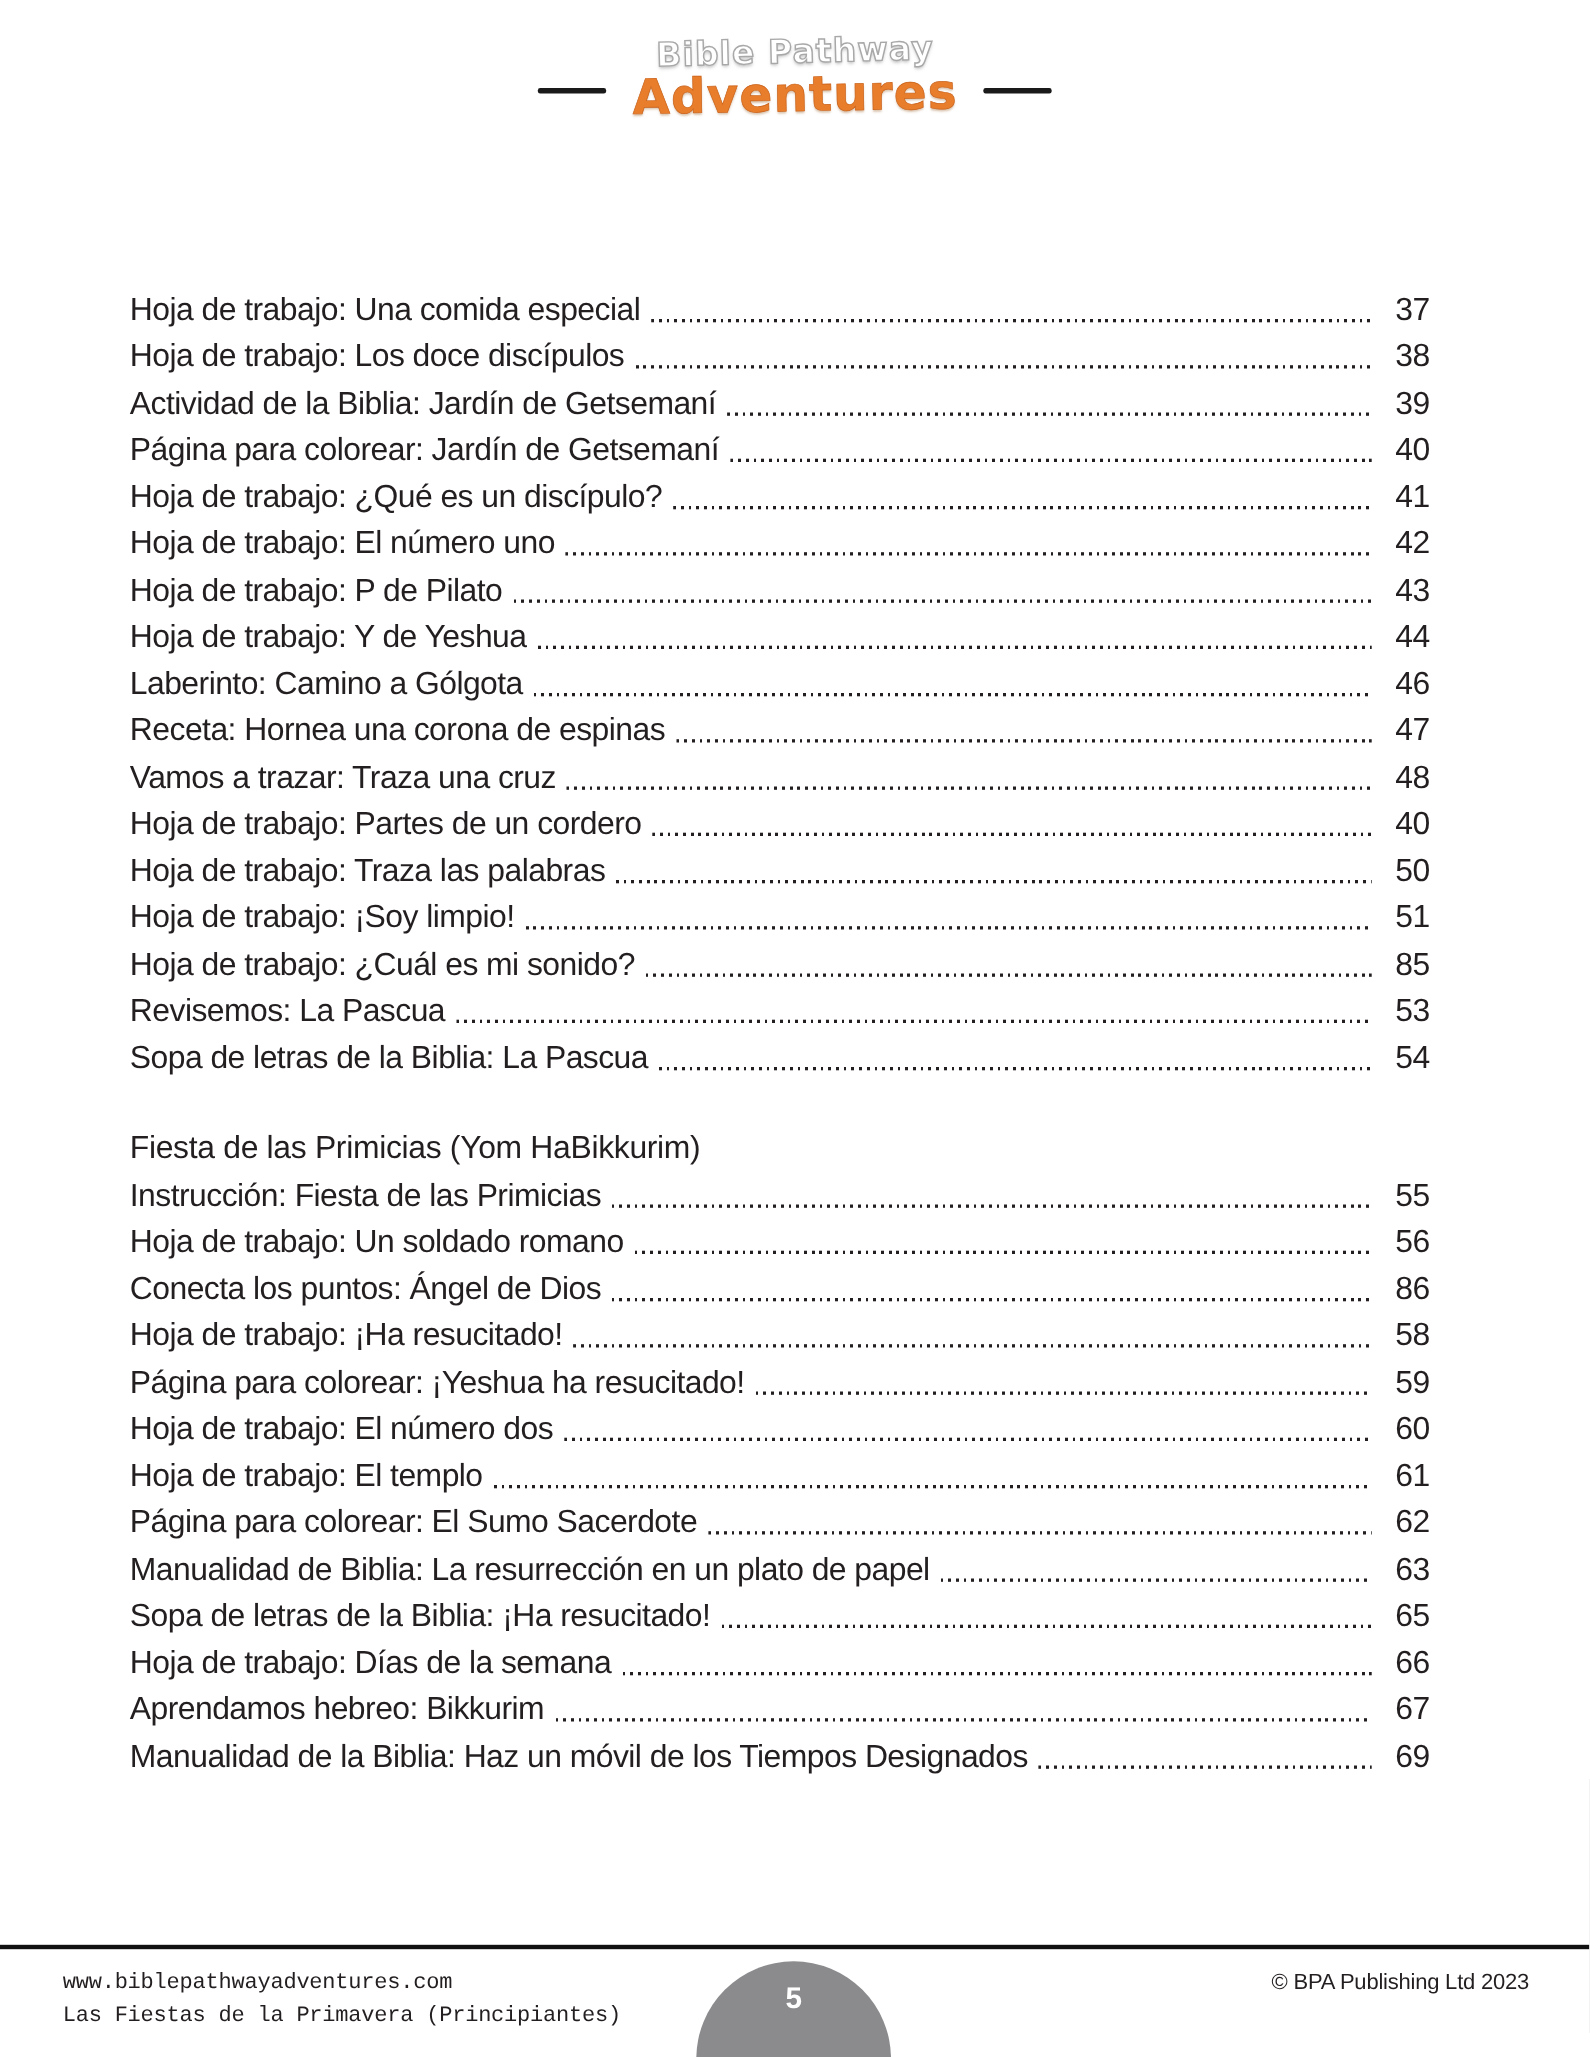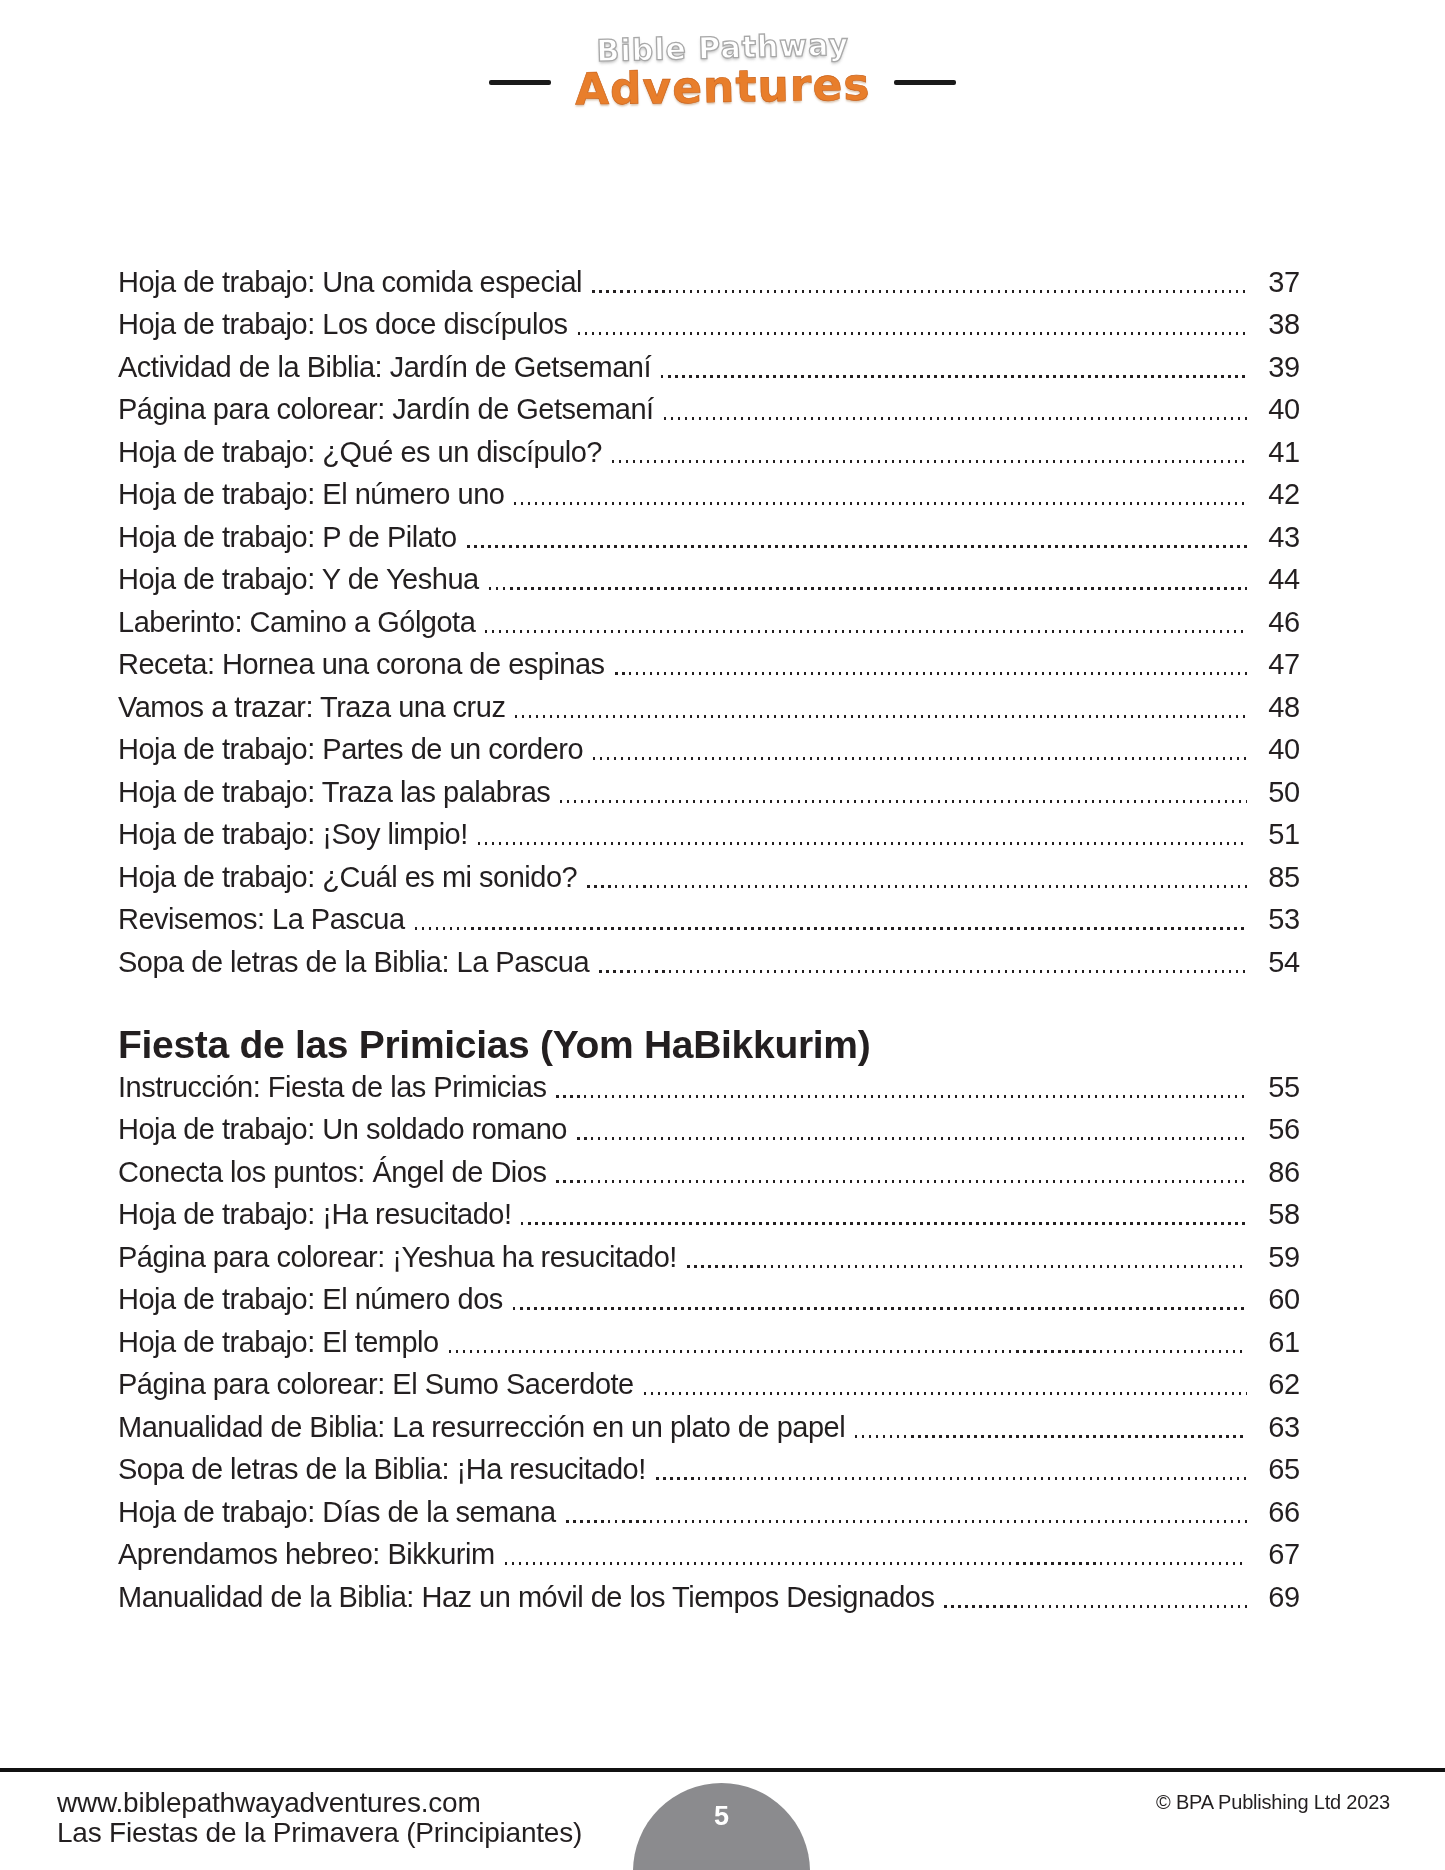--- a/index.html
+++ b/index.html
@@ -60,22 +60,22 @@
     position: absolute;
     top: 261px;
     left: 118px;
     width: 1194px;
   }
   .toc-section-gap { margin-top: 40px; }
   .toc-heading {
     height: 42.5px;
     display: flex;
     align-items: center;
-    font-weight: 700;
-    font-size: 39px;
+    font-weight: 400;
+    font-size: 29px;
     letter-spacing: -0.3px;
   }
   .toc-row {
     height: 42.5px;
     display: flex;
     align-items: center;
   }
   .toc-title {
     font-size: 29px;
     letter-spacing: -0.5px;
@@ -101,23 +101,24 @@
     top: 1768px;
     left: 0;
     width: 100%;
     height: 4px;
     background: #111111;
   }
   .footer-left {
     position: absolute;
     top: 1788px;
     left: 57px;
-    font-size: 28px;
+    font-size: 20px;
     line-height: 30px;
     letter-spacing: -0.2px;
+    font-family: Liberation Mono, monospace;
   }
   .footer-right {
     position: absolute;
     top: 1791px;
     right: 55px;
     font-size: 20px;
     letter-spacing: -0.2px;
   }
   .page-badge {
     position: absolute;

